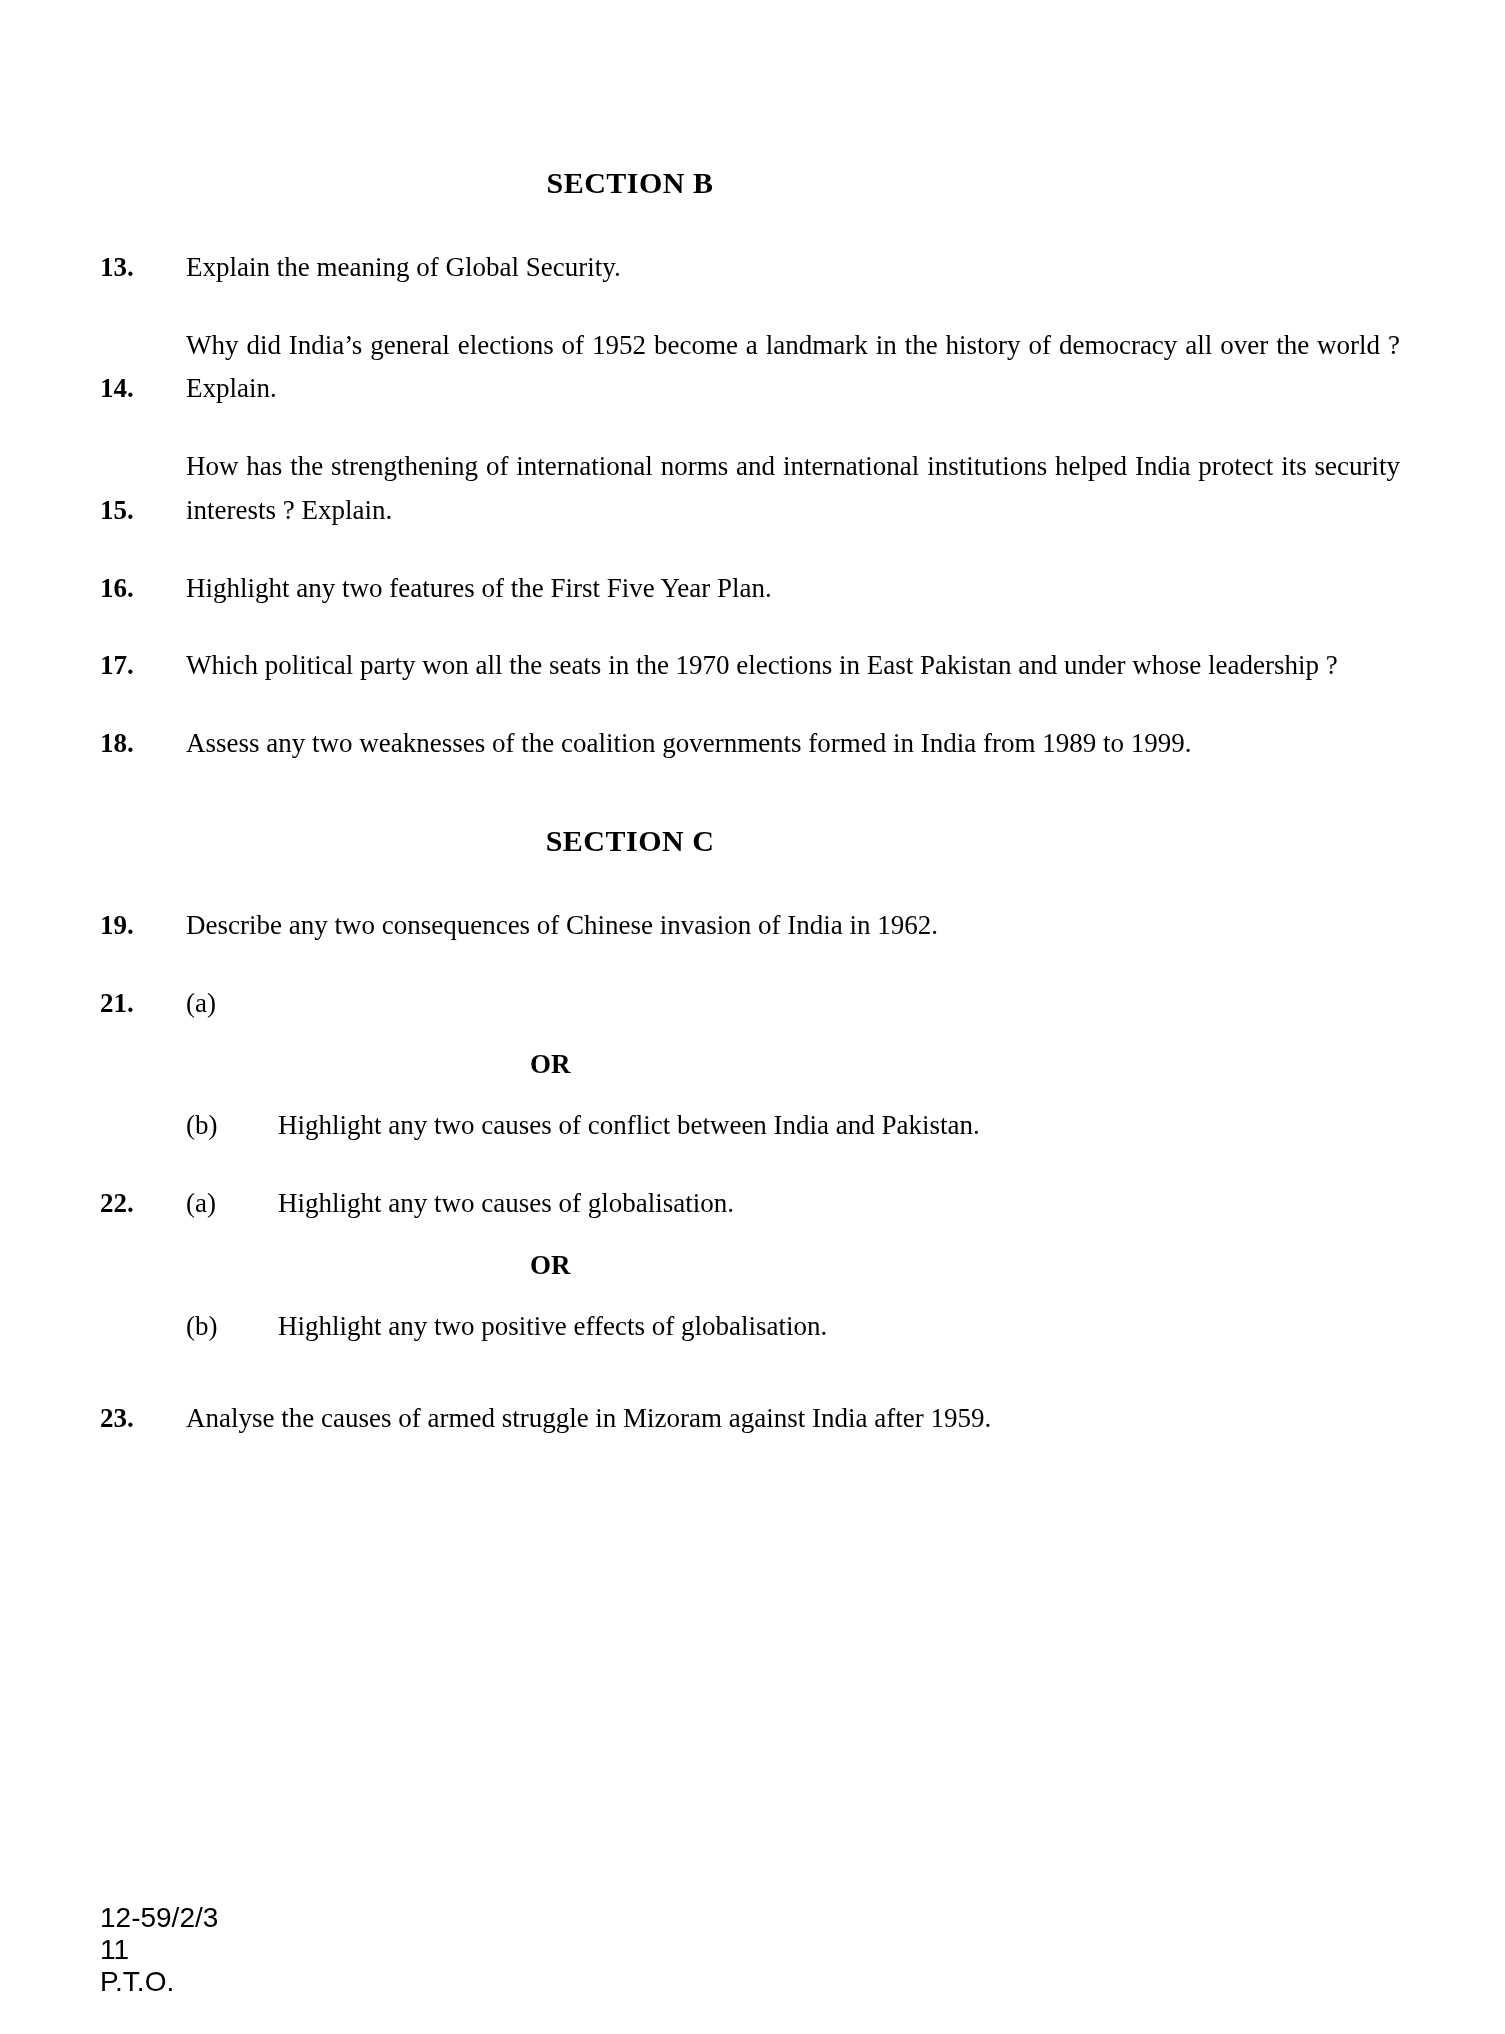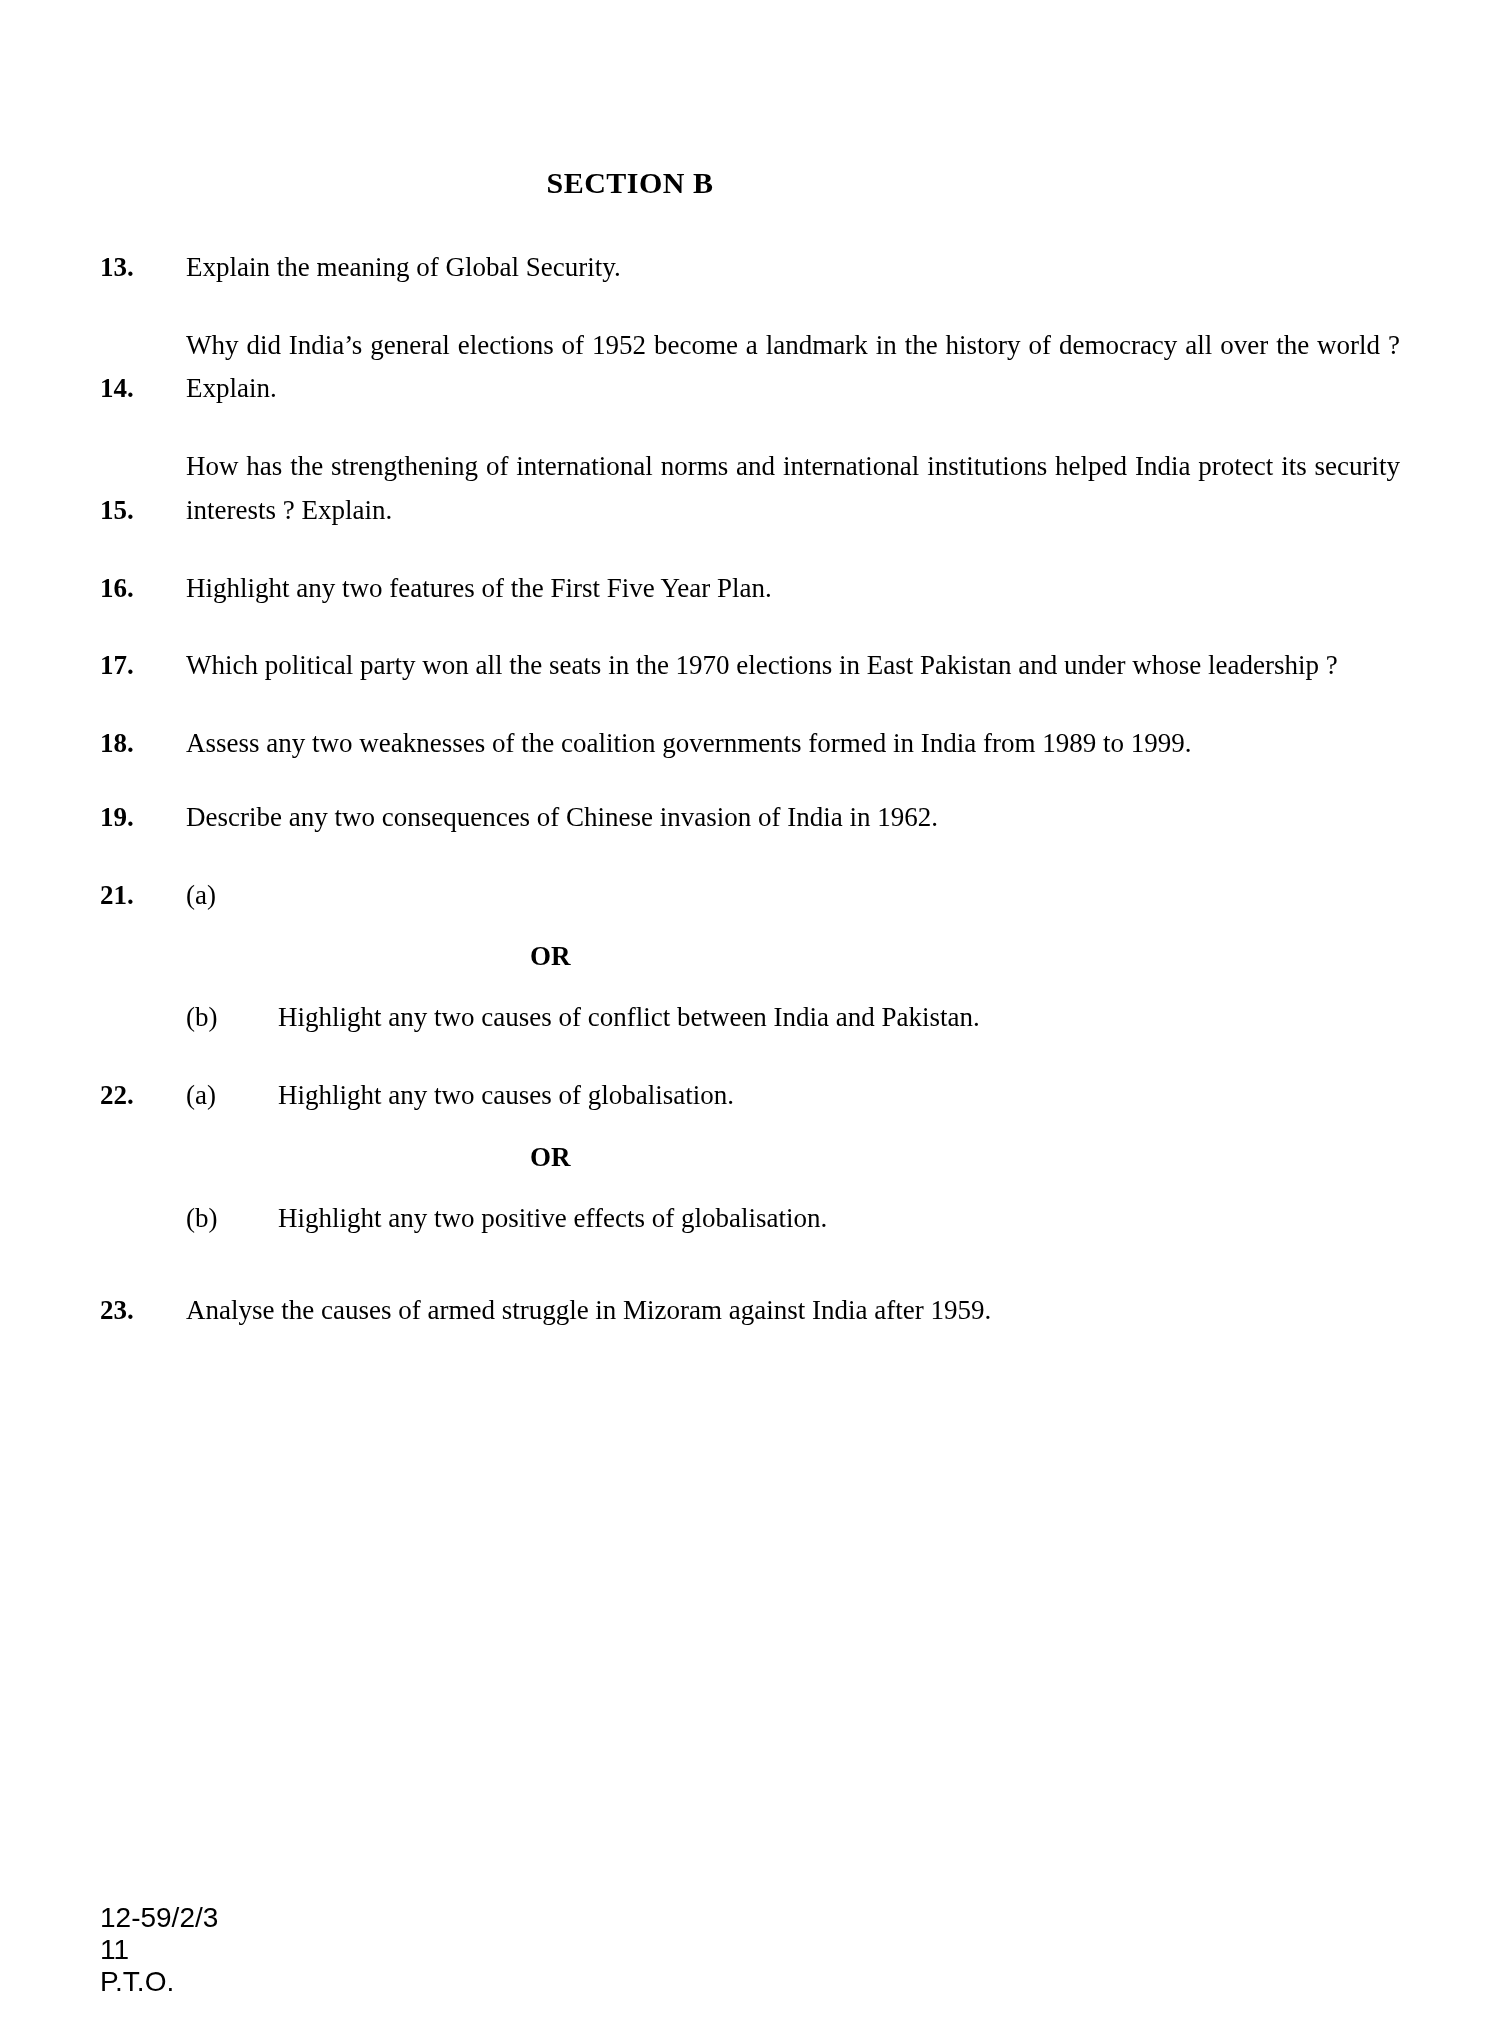--- a/index.html
+++ b/index.html
@@ -143,20 +143,21 @@
       <div class="q-body">Which political party won all the seats in the 1970 elections in East Pakistan and under whose leadership ?</div>
 
     </div>
 
     <div class="q-row">
       <div class="q-num">18.</div>
       <div class="q-body">Assess any two weaknesses of the coalition governments formed in India from 1989 to 1999.</div>
 
     </div>
 
+    <div class="section-heading second">SECTION C</div>
 
     <div class="q-row gap-md">
       <div class="q-num">19.</div>
       <div class="q-body nojustify">Describe any two consequences of Chinese invasion of India in 1962.</div>
 
     </div>
 
 
     <div class="q-row gap-sm">
       <div class="q-num">21.</div>

